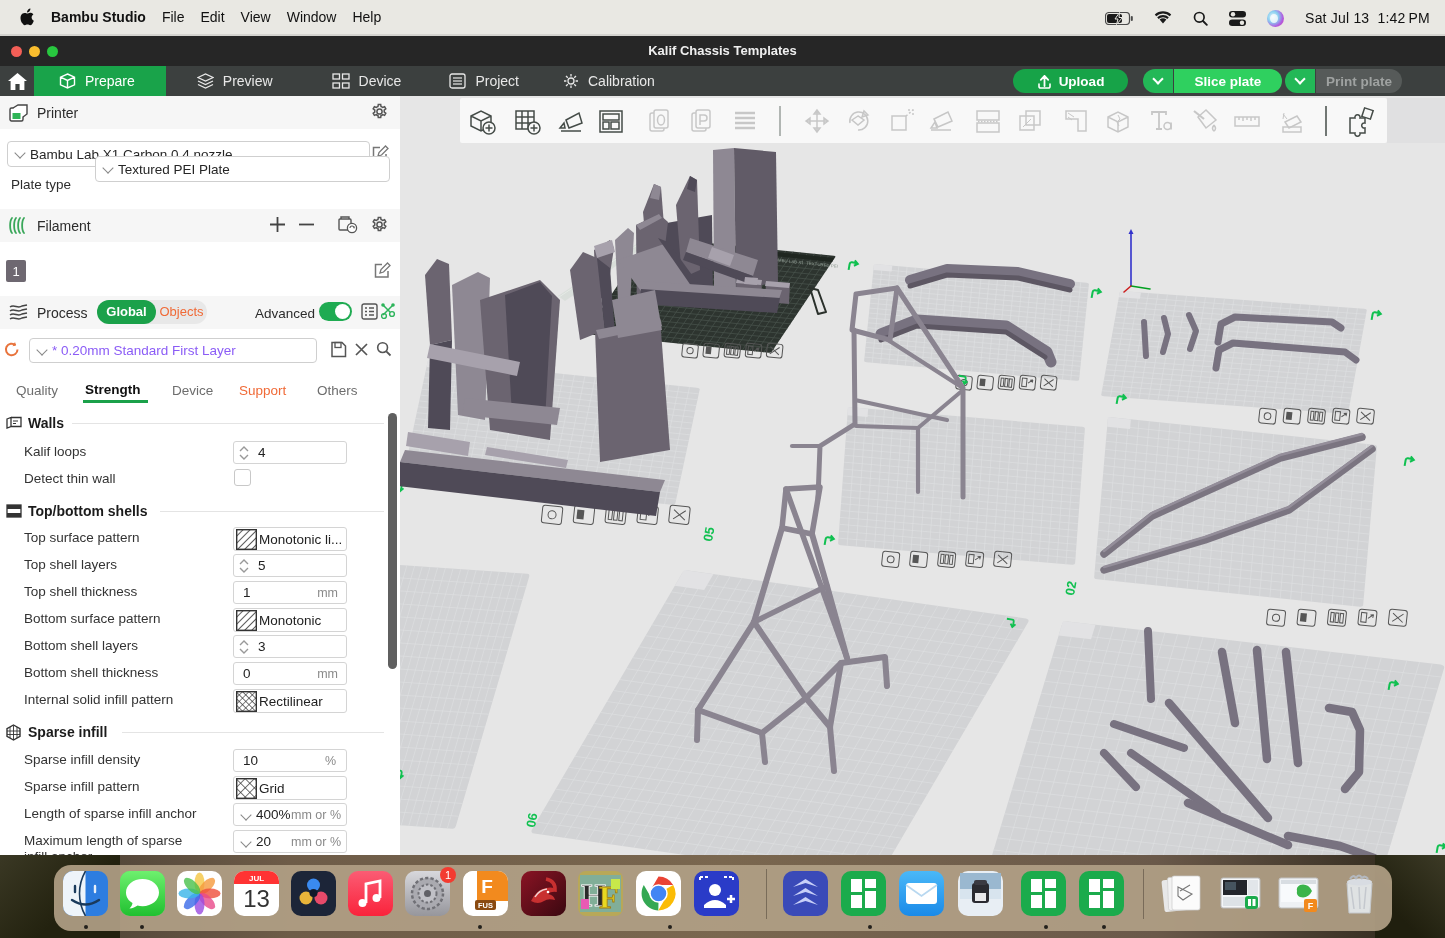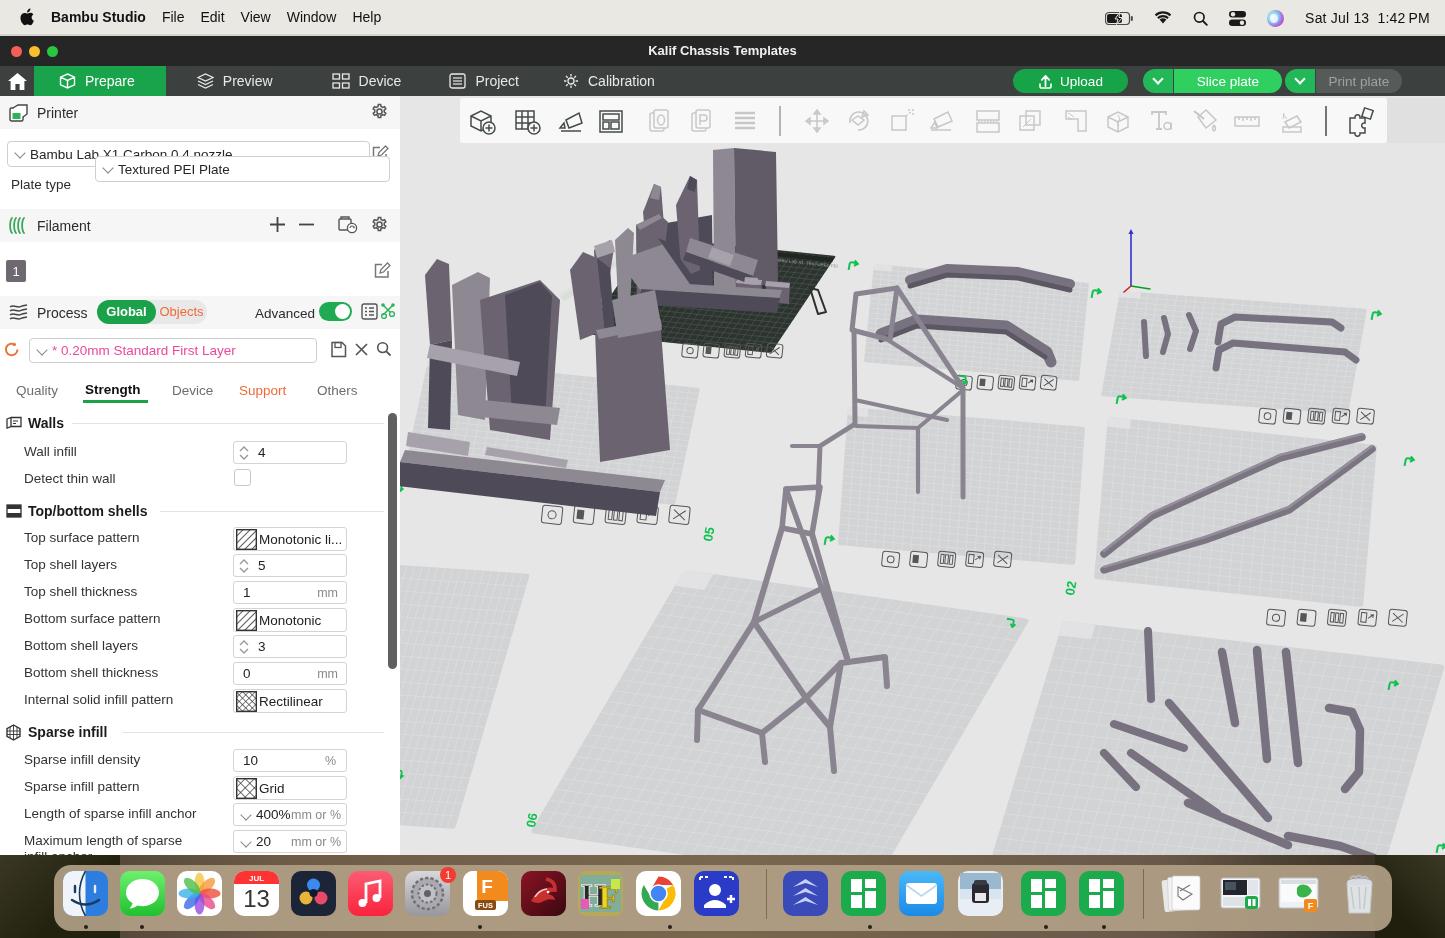--- a/index.html
+++ b/index.html
@@ -9,21 +9,21 @@
 .menubar .mitem{margin-left:16px}
 .mright{position:absolute;right:15px;top:0;height:36px;display:flex;align-items:center;gap:21px;color:#111}
 .mtime{font-size:14px;letter-spacing:.2px}
 .titlebar{position:absolute;left:0;top:36px;width:1445px;height:44px;background:#262626;color:#efefef;font-size:13px;font-weight:bold;text-align:center;line-height:30px}
 .tl{position:absolute;top:10px;width:11px;height:11px;border-radius:6px}
 .tabbar{position:absolute;left:0;top:66px;width:1445px;height:30px;background:#3c403f;display:flex;align-items:center;color:#e8e8e8;font-size:14px}
 .tab{display:flex;align-items:center;height:30px;padding:0 14px;gap:9px}
 .tab.active{padding:0 31px 0 25px}
 .tab.active{background:#19a34a;color:#fff}
 .homeic{width:34px;display:flex;justify-content:center;align-items:center;height:30px}
-.rbtn{position:absolute;height:24px;top:3px;border-radius:12px;display:flex;align-items:center;justify-content:center;font-size:13.5px;font-weight:normal;color:#fff}
+.rbtn{position:absolute;height:24px;top:3px;border-radius:12px;display:flex;align-items:center;justify-content:center;font-size:13.5px;font-weight:bold;color:#fff}
 .sidebar{position:absolute;left:0;top:96px;width:400px;height:759px;background:#fff;font-size:13.5px;color:#2c2c2c}
 .input{position:absolute;border:1px solid #cfcfcf;border-radius:4px;background:#fff;display:flex;align-items:center;font-size:13.5px;color:#262626}
 .lbl{position:absolute;color:#2c2c2c}
 .glbl{position:absolute;font-weight:bold;color:#1b1b1b;font-size:14px}
 .rowlbl{position:absolute;left:24px;color:#333;font-size:13.5px}
 .spin{position:absolute;left:233px;width:114px;height:23px;border:1px solid #d4d4d4;border-radius:3px;background:#fff;font-size:13.5px;color:#222}
 .chev{display:inline-block;width:8px;height:8px;border-left:1.6px solid #888;border-bottom:1.6px solid #888;transform:rotate(-45deg);margin:0 6px 2px 8px}
 .viewport{position:absolute;left:400px;top:96px;width:1045px;height:759px;background:#e6e6e6;overflow:hidden}
 .dockwrap{position:absolute;left:0;top:855px;width:1445px;height:83px}
 .dock{position:absolute;left:54px;top:10px;width:1338px;height:66px;background:rgba(177,160,133,.92);border-radius:17px}
@@ -206,21 +206,21 @@
       <circle cx="4" cy="13" r="2.4" fill="none" stroke="#2db45b" stroke-width="1.4"></circle>
       <circle cx="12" cy="11" r="2.4" fill="none" stroke="#2db45b" stroke-width="1.4"></circle>
     </svg>
 
   <svg style="position:absolute;left:4px;top:245px" width="16" height="17" viewBox="0 0 16 17">
       <path d="M13.5 8.5 a5.8 5.8 0 1 1 -2 -4.4" fill="none" stroke="#e8733c" stroke-width="2"></path>
       <path d="M11 1 L12 4.5 L8.5 5.2 Z" fill="#e8733c"></path>
     </svg>
   <div class="input" style="left:29px;top:242px;width:288px;height:25px">
       <span class="chev"></span>
-      <span style="color:#ec4899">* 0.20mm Standard First Layer</span>
+      <span style="color:#8b5cf6">* 0.20mm Standard First Layer</span>
     </div>
   <svg style="position:absolute;left:330px;top:245px" width="17" height="17" viewBox="0 0 17 17">
       <path d="M2 1.5 L12 1.5 L15.5 5 L15.5 15.5 L2 15.5 Z" fill="none" stroke="#555" stroke-width="1.5"></path>
       <rect x="5" y="1.5" width="6" height="5" fill="none" stroke="#555" stroke-width="1.3"></rect>
     </svg>
   <svg style="position:absolute;left:354px;top:246px" width="15" height="15" viewBox="0 0 15 15">
       <path d="M2 2 L13 13 M13 2 L2 13" stroke="#555" stroke-width="1.7"></path>
     </svg>
   <svg style="position:absolute;left:376px;top:245px" width="16" height="16" viewBox="0 0 16 16">
       <circle cx="6.6" cy="6.6" r="4.9" fill="none" stroke="#555" stroke-width="1.6"></circle>
@@ -234,21 +234,21 @@
   <div class="lbl" style="left:239px;top:287px;color:#f06a37">Support</div>
   <div class="lbl" style="left:317px;top:287px;color:#6d6d6d">Others</div>
 
   <div id="settings" style="position:absolute;left:0;top:310px;width:400px;height:449px">
     <svg style="position:absolute;left:6px;top:10px" width="16" height="15" viewBox="0 0 16 15">
         <path d="M1 3 L5 1.5 L5 10.5 L1 12 Z M5 1.5 L15 1.5 L15 10.5 L5 10.5" fill="none" stroke="#333" stroke-width="1.3"></path>
         <path d="M7 5 L12 5 M7 7.5 L10 7.5" stroke="#333" stroke-width="1.1"></path>
       </svg>
     <div class="glbl" style="left:28px;top:9px">Walls</div>
     <div style="position:absolute;left:72px;top:17px;width:312px;height:1px;background:#e4e4e4"></div>
-    <div class="rowlbl" style="top:38px">Wall infill</div>
+    <div class="rowlbl" style="top:38px">Kalif loops</div>
     <div class="spin" style="top:35px">
         <svg style="position:absolute;left:4px;top:2px" width="12" height="18">
           <path d="M2 7 L6 3 L10 7" fill="none" stroke="#999" stroke-width="1.4"></path>
           <path d="M2 11 L6 15 L10 11" fill="none" stroke="#999" stroke-width="1.4"></path>
         </svg>
         <span style="position:absolute;left:24px;top:3px">4</span>
       </div>
     <div class="rowlbl" style="top:65px">Detect thin wall</div>
     <div style="position:absolute;left:234px;top:63px;width:17px;height:17px;border:1px solid #c8c8c8;border-radius:3px;background:#fff"></div>
     <svg style="position:absolute;left:6px;top:98px" width="16" height="15" viewBox="0 0 16 15">

